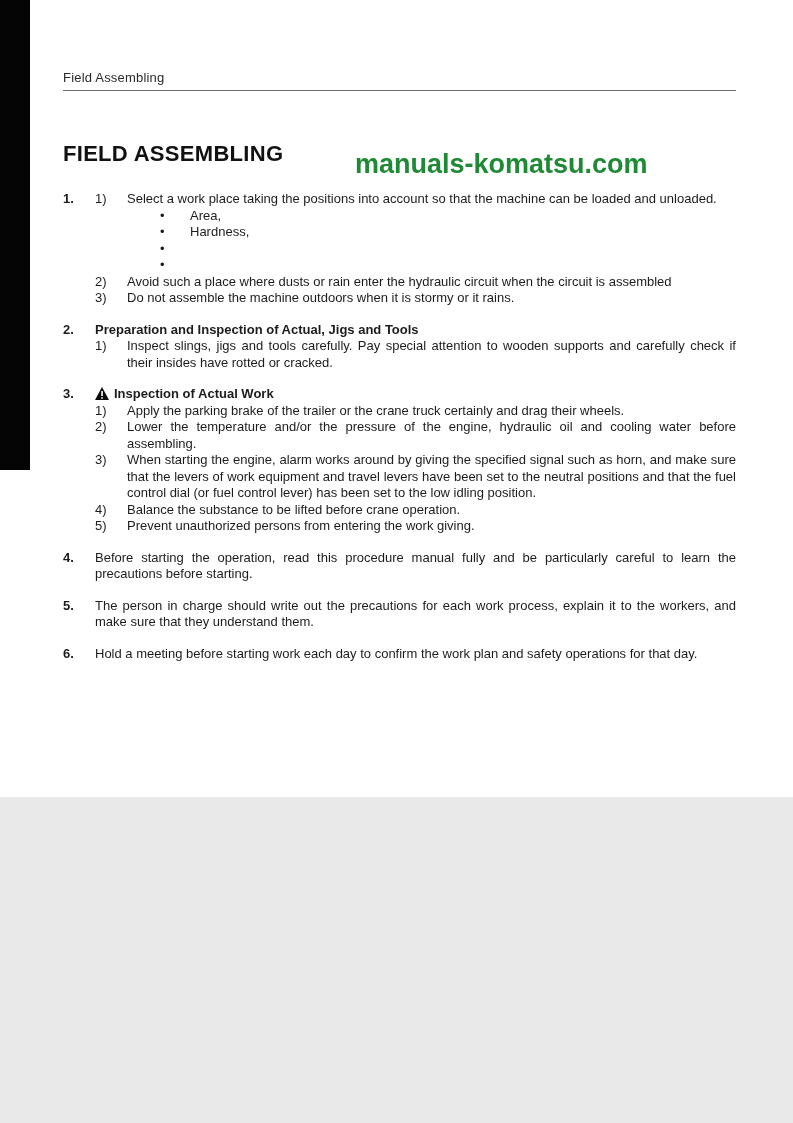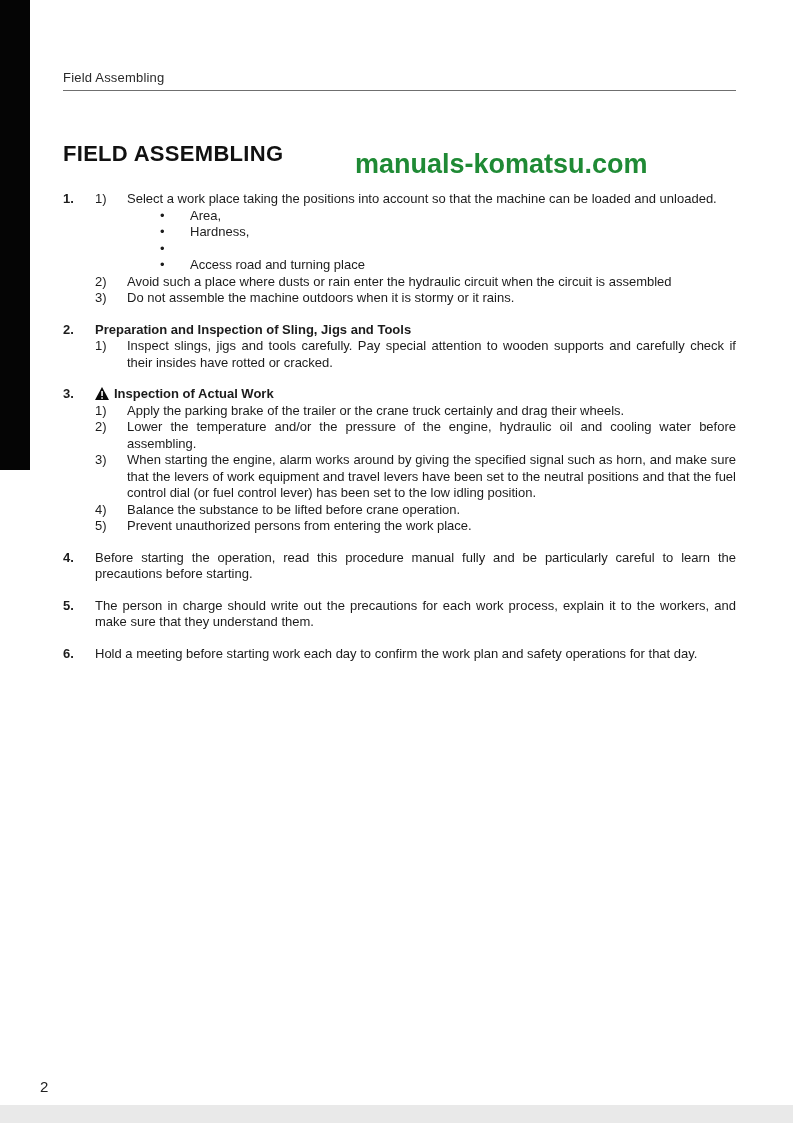--- a/index.html
+++ b/index.html
@@ -1,19 +1,19 @@
 <!DOCTYPE html>
 <html><head>
 <meta charset="utf-8">
 <style>
   * { margin:0; padding:0; box-sizing:border-box; }
   html,body { background:#e9e9e9; }
   body { font-family:"Liberation Sans", sans-serif; }
   .page {
-    position:relative; width:793px; height:1105px; margin:0 auto;
+    position:relative; width:793px; height:797px; margin:0 auto;
     background:#ffffff; color:#1c1c1c; overflow:hidden;
   }
   .black-bar { position:absolute; left:0; top:0; width:30px; height:470px; background:#050505; }
   .content { position:absolute; left:63px; top:0; width:673px; }
   .running-header { margin-top:70px; font-size:13px; color:#2a2a2a; letter-spacing:0.2px; }
   .header-rule { margin-top:5px; height:0; border-top:1.5px solid #6f6f6f; }
   .title-row { position:relative; margin-top:50px; height:28px; }
   .page-title { font-size:22px; font-weight:bold; letter-spacing:0.3px; color:#111; }
   .watermark { position:absolute; left:292px; top:8px; font-size:27px; font-weight:bold; }
   .sections { margin-top:22px; font-size:13px; line-height:16.5px; }
@@ -62,21 +62,20 @@
                 </div>
                 <div class="bullet-row">
                   <span class="bdot">•</span>
                   <span class="btext">Hardness,</span>
                 </div>
                 <div class="bullet-row">
                   <span class="bdot">•</span>
                 </div>
                 <div class="bullet-row">
                   <span class="bdot">•</span>
-                  <span class="btext">Access road and turning place</span>
                 </div>
               </div>
             </div>
             <div class="item">
               <div class="inum">2)</div>
               <div class="ibody">
                 <div class="para just">Avoid such a place where dusts or rain enter the hydraulic circuit when the circuit is assembled</div>
               </div>
             </div>
             <div class="item">
@@ -84,21 +83,21 @@
               <div class="ibody">
                 <div class="para just">Do not assemble the machine outdoors when it is stormy or it rains.</div>
               </div>
             </div>
           </div>
         </div>
         <div class="section">
           <div class="num">2.</div>
           <div class="body">
             <div class="heading">
-              <span>Preparation and Inspection of Sling, Jigs and Tools</span>
+              <span>Preparation and Inspection of Actual, Jigs and Tools</span>
             </div>
             <div class="item">
               <div class="inum">1)</div>
               <div class="ibody">
                 <div class="para just">Inspect slings, jigs and tools carefully. Pay special attention to wooden supports and carefully check if their insides have rotted or cracked.</div>
               </div>
             </div>
           </div>
         </div>
         <div class="section">
@@ -134,21 +133,21 @@
             </div>
             <div class="item">
               <div class="inum">4)</div>
               <div class="ibody">
                 <div class="para just">Balance the substance to be lifted before crane operation.</div>
               </div>
             </div>
             <div class="item">
               <div class="inum">5)</div>
               <div class="ibody">
-                <div class="para just">Prevent unauthorized persons from entering the work place.</div>
+                <div class="para just">Prevent unauthorized persons from entering the work giving.</div>
               </div>
             </div>
           </div>
         </div>
         <div class="section">
           <div class="num">4.</div>
           <div class="body">
             <div class="sec-text">Before starting the operation, read this procedure manual fully and be particularly careful to learn the precautions before starting.</div>
           </div>
         </div>

